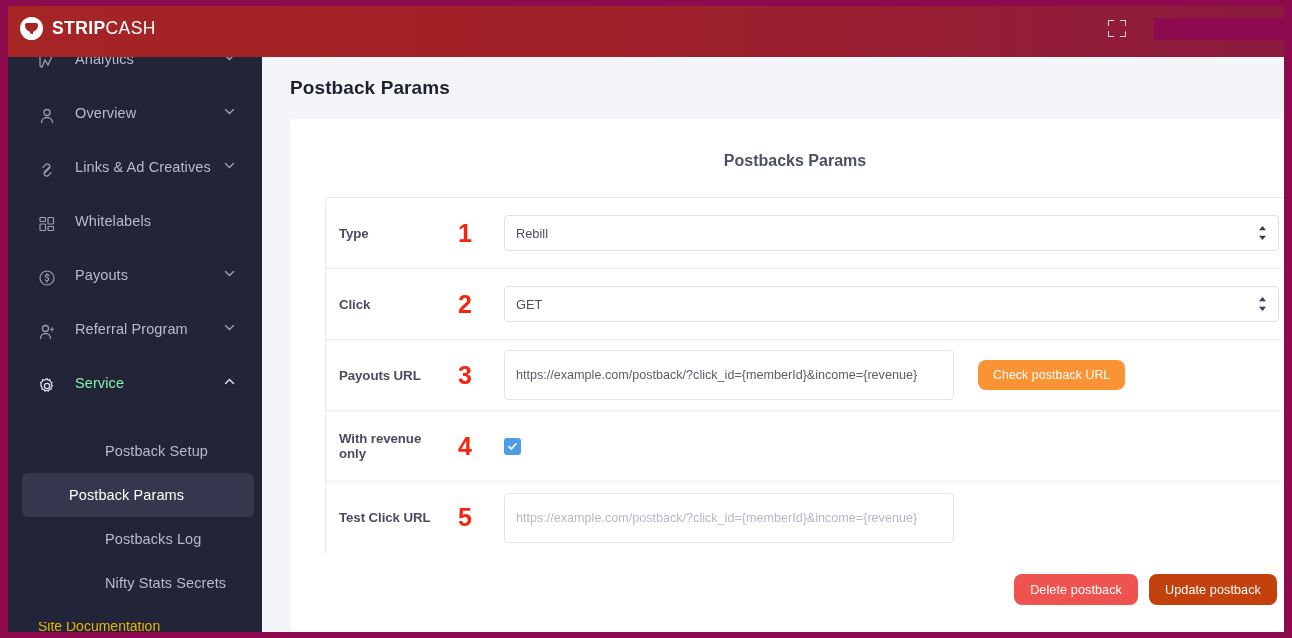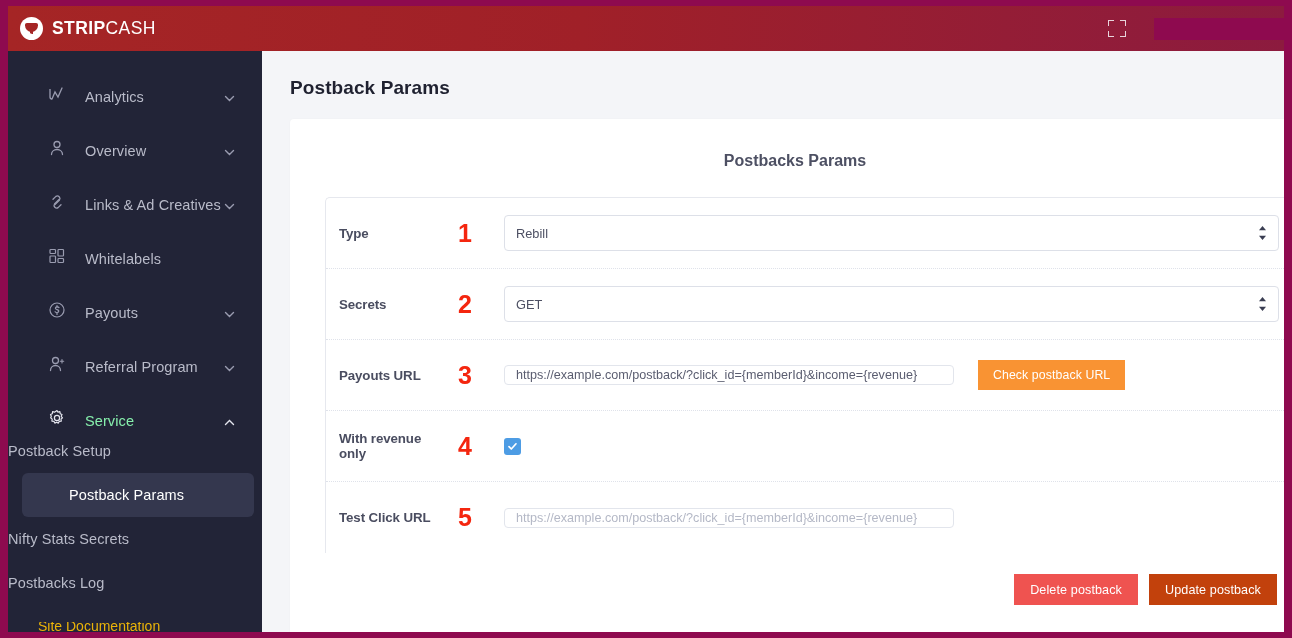--- a/index.html
+++ b/index.html
@@ -25,21 +25,21 @@
     width: 1276px;
     height: 626px;
     background: #ffffff;
     overflow: hidden;
   }
 
   
   #topbar {
     position: absolute;
     left: 0; top: 0;
-    width: 1276px; height: 45px;
+    width: 1276px; height: 51px;
     background: linear-gradient(90deg, #a52525 0%, #a02028 45%, #8c1b3f 100%);
     z-index: 5;
   }
   #brand {
     position: absolute;
     left: 12px; top: 0;
     height: 45px;
     display: flex; align-items: center; gap: 9px;
   }
   #brand-mark {
@@ -109,22 +109,22 @@
     left: 0; top: 45px;
     width: 254px;
     height: 581px;
     background: #222437;
     z-index: 4;
   }
   .nav-item {
     position: relative;
     height: 54px;
     display: flex;
-    align-items: flex-end;
-    padding-left: 38px;
+    align-items: flex-start;
+    padding-left: 28px;
     cursor: pointer;
   }
   .nav-icon {
     width: 22px; height: 22px;
     margin-right: 17px;
     flex: 0 0 22px;
     display: flex; align-items: center; justify-content: center;
     color: #9a9cb0;
   }
   .nav-icon svg { display: block; }
@@ -140,21 +140,23 @@
     right: 26px;
     width: 13px; height: 13px;
     color: #9a9cb0;
   }
   .chev svg { display: block; }
 
   .sub-item {
     height: 44px;
     display: flex;
     align-items: center;
+    padding-left: 61px;
     cursor: pointer;
+    margin-left: 36px;
   }
   .sub-item .nav-label { font-size: 14.5px; color: #b9bbc9; }
   .sub-item.selected {
     background: #34374e;
     border-radius: 6px;
     margin: 0 8px 0 14px;
     padding-left: 47px;
     width: 232px;
   }
   .sub-item.selected .nav-label { color: #ffffff; }
@@ -273,35 +275,35 @@
   .select-arrows {
     position: absolute;
     right: 12px; top: 10px;
     width: 9px; height: 16px;
     color: #3a3d52;
     pointer-events: none;
   }
 
   .text-input {
     width: 450px;
-    height: 20px;
+    height: 50px;
     border: 1px solid #e2e5ec;
     border-radius: 4px;
     font-size: 12.6px;
     color: #5a5d70;
     padding: 0 11px;
     font-family: "Liberation Sans", sans-serif;
     background: #fff;
     outline: none;
   }
   .text-input::placeholder { color: #b4b8c6; }
 
   .btn {
     border: none;
-    border-radius: 0;
+    border-radius: 8px;
     color: #ffffff;
     font-size: 12.3px;
     font-family: "Liberation Sans", sans-serif;
     cursor: pointer;
     letter-spacing: 0.1px;
     height: 30px;
     padding: 0 15px;
   }
   .btn-orange { background: #f99333; }
   .btn-red    { background: #ef5350; }
@@ -459,24 +461,24 @@
       </span>
     </div>
 
     <div class="sub-item">
       <span class="nav-label">Postback Setup</span>
     </div>
     <div class="sub-item selected">
       <span class="nav-label">Postback Params</span>
     </div>
     <div class="sub-item">
+      <span class="nav-label">Postbacks Log</span>
+    </div>
+    <div class="sub-item">
       <span class="nav-label">Nifty Stats Secrets</span>
-    </div>
-    <div class="sub-item">
-      <span class="nav-label">Postbacks Log</span>
     </div>
 
     <div id="sidebar-footer-clip">
       <div class="footer-text">Site Documentation</div>
     </div>
   </div>
 
   <div id="main">
 
     <div id="page-title">Postback Params</div>
@@ -495,21 +497,21 @@
             <span class="select-arrows">
               <svg width="9" height="16" viewBox="0 0 9 16" fill="currentColor">
                 <path d="M4.5 1L8 5.2H1z"></path>
                     <path d="M4.5 15L1 10.8h7z"></path>
               </svg>
             </span>
           </div>
         </div>
 
         <div class="form-row">
-          <div class="field-label">Secrets</div>
+          <div class="field-label">Click</div>
           <div class="marker">2</div>
           <div class="select-wrap">
             <div class="select-box">GET</div>
             <span class="select-arrows">
               <svg width="9" height="16" viewBox="0 0 9 16" fill="currentColor">
                 <path d="M4.5 1L8 5.2H1z"></path>
                     <path d="M4.5 15L1 10.8h7z"></path>
               </svg>
             </span>
           </div>

